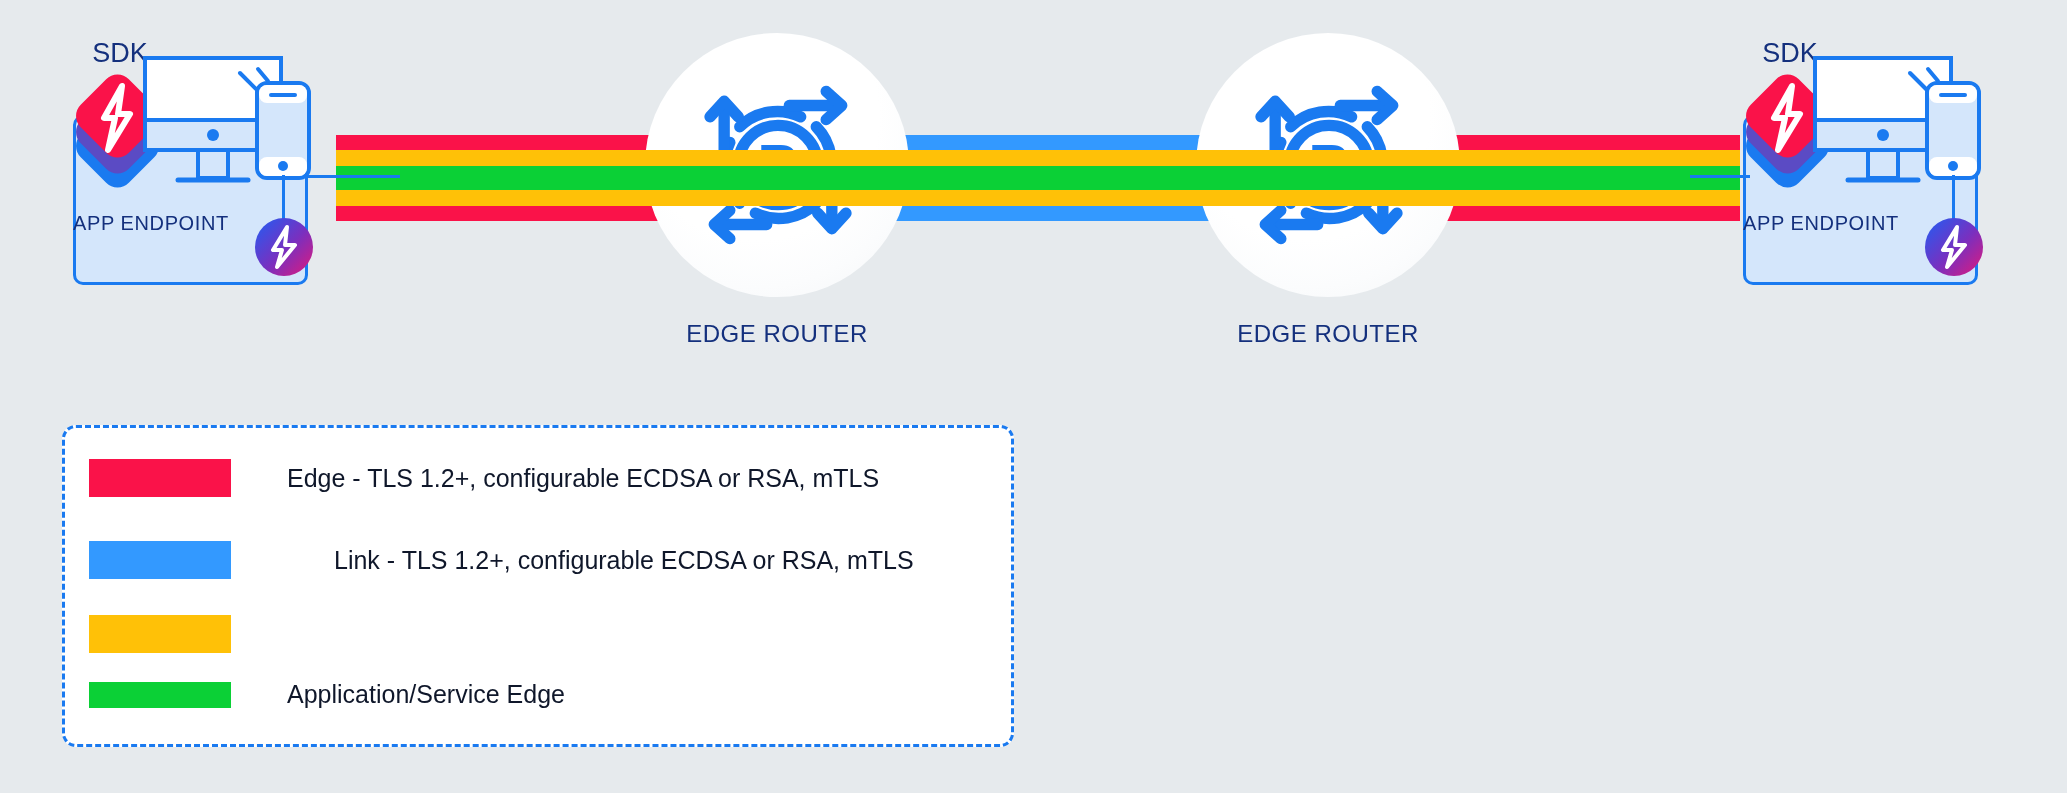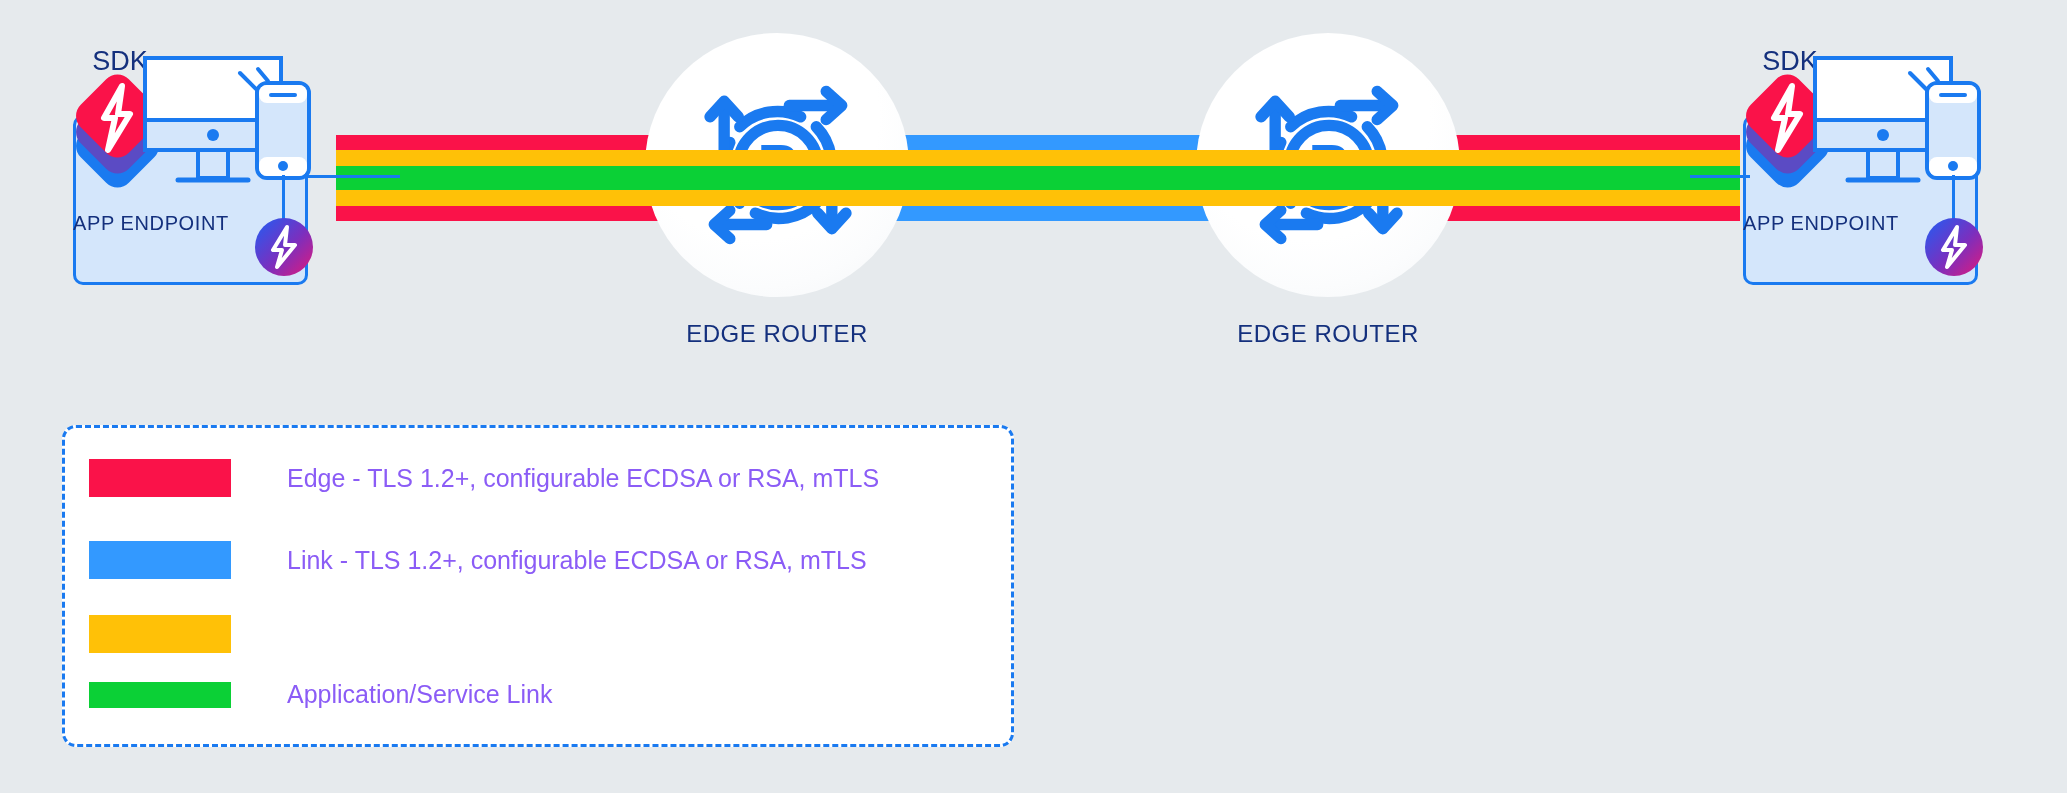--- a/index.html
+++ b/index.html
@@ -41,21 +41,20 @@
     color: #14307d;
     font-size: 20px;
     letter-spacing: 0.6px;
     white-space: nowrap;
   }
   .sdk-label {
     position: absolute;
     color: #14307d;
     font-size: 27px;
     white-space: nowrap;
-    margin-top: 8px;
   }
 
   
   .router-circle {
     position: absolute;
     border-radius: 50%;
     background: radial-gradient(circle at 42% 32%, #ffffff 0%, #ffffff 52%, #fbfcfd 72%, #f3f5f7 100%);
   }
   .router-label {
     position: absolute;
@@ -79,21 +78,21 @@
     display: flex;
     align-items: center;
   }
   .legend-swatch {
     width: 142px;
     height: 38px;
     flex: none;
   }
   .legend-text {
     margin-left: 56px;
-    color: #8b5cf6;
+    color: #0f172a;
     font-size: 25px;
     white-space: nowrap;
   }
 
   
   svg { display: block; overflow: visible; }
 </style>
 </head>
 <body>
 
@@ -324,28 +323,28 @@
     <div class="endpoint-label" style="left:13px; top:192px; width:235px;">APP ENDPOINT</div>
   </div>
 
   <div class="legend-panel" style="left:62px; top:425px; width:952px; height:322px;">
 
     <div class="legend-row" style="left:24px; top:31px;">
       <span class="legend-swatch" style="background:#fa1249;"></span>
       <span class="legend-text">Edge - TLS 1.2+, configurable ECDSA or RSA, mTLS</span>
     </div>
 
-    <div class="legend-row" style="left:24px; top:113px;">
+    <div class="legend-row" style="left:24px; top:113px;gap:47px;">
       <span class="legend-swatch" style="background:#3399ff;"></span>
       <span class="legend-text">Link - TLS 1.2+, configurable ECDSA or RSA, mTLS</span>
     </div>
 
     <div class="legend-row" style="left:24px; top:187px;">
       <span class="legend-swatch" style="background:#ffc107;"></span>
     </div>
 
     <div class="legend-row" style="left:24px; top:252px;">
       <span class="legend-swatch" style="background:#0bd036; height:26px;"></span>
-      <span class="legend-text">Application/Service Link</span>
+      <span class="legend-text">Application/Service Edge</span>
     </div>
   </div>
 
 </div>
 
 </body></html>

